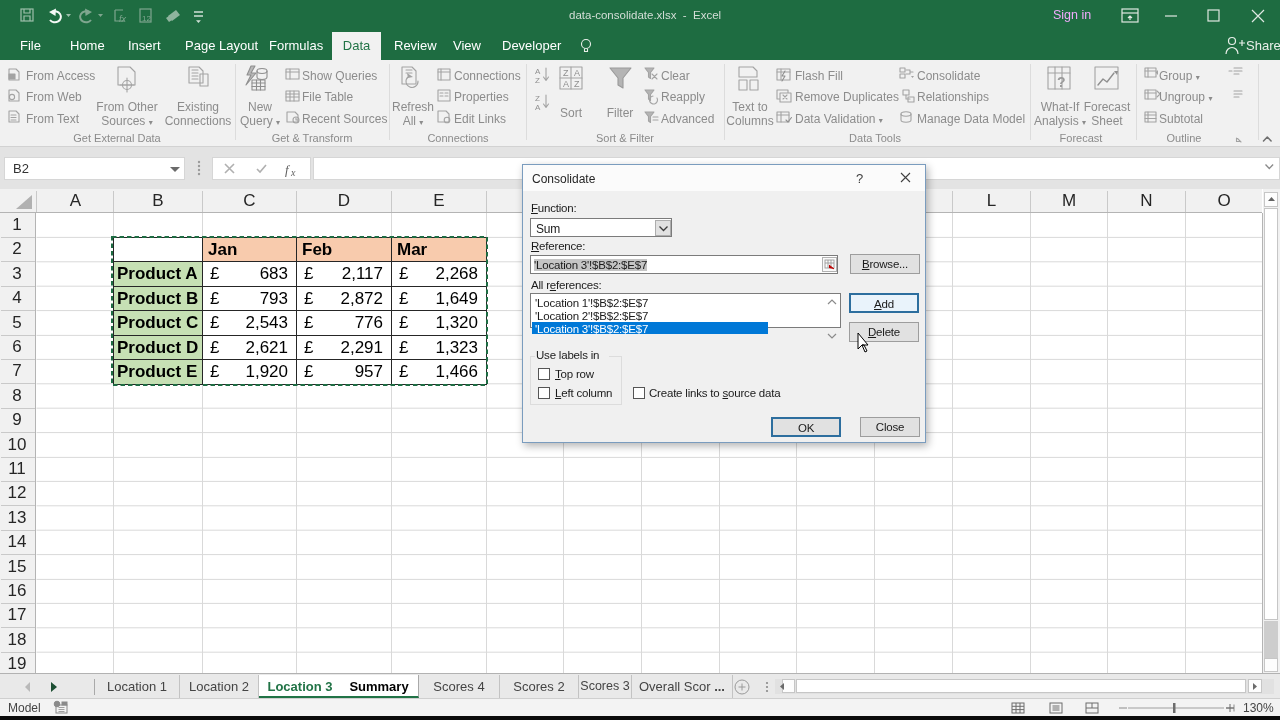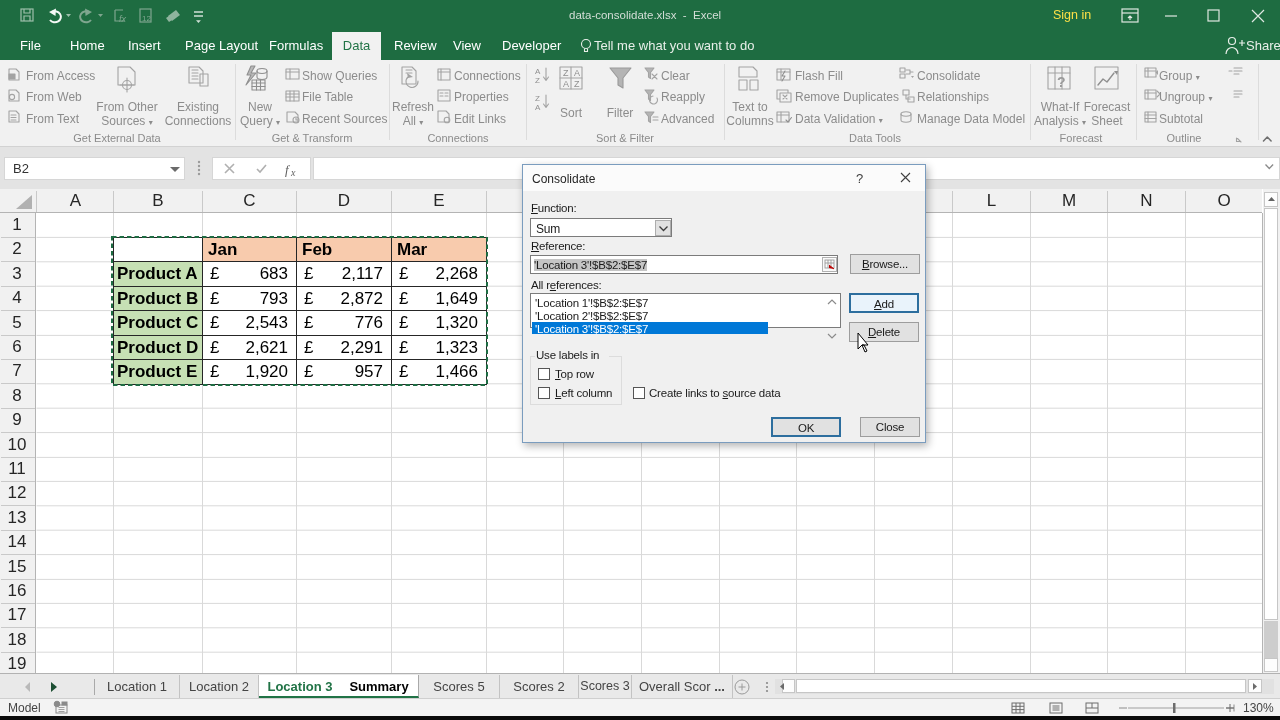--- a/index.html
+++ b/index.html
@@ -83,21 +83,21 @@
       <g fill="#8fb49e">
           <path d="M168 16l8-6 4 5-8 6z"></path>
           <path d="M166 18l3 4 3-2-3-4z"></path>
         </g>
       <g stroke="#cfe0d6" stroke-width="1.4">
           <path d="M194 12h9M194 16h9"></path>
         </g>
       <path d="M195 20l7 0-3.5 4z" fill="#cfe0d6" transform="scale(0.7) translate(85,9)"></path>
     </svg>
     <span class="abs tbtxt" style="left:569px;top:9px;font-size:11.5px">data-consolidate.xlsx &nbsp;-&nbsp; Excel</span>
-    <span class="abs tbtxt" style="left:1053px;top:8px;color:#fde047">Sign in</span>
+    <span class="abs tbtxt" style="left:1053px;top:8px;color:#f0abfc">Sign in</span>
     <svg width="180" height="32" style="position:absolute;left:1100px;top:0">
       <g stroke="#dfe8e2" fill="none" stroke-width="1.2">
         <rect x="22" y="9" width="16" height="13"></rect>
           <path d="M22 13h16"></path>
           <path d="M30 20v-4M28 18l2-2 2 2"></path>
         <path d="M65 16h12"></path>
         <rect x="108" y="10" width="11" height="11"></rect>
         <path d="M152 10l12 12M164 10l-12 12"></path>
       </g>
     </svg>
@@ -111,21 +111,20 @@
     <span class="rtab" style="left:269px">Formulas</span>
     <span class="rtab" style="left:394px">Review</span>
     <span class="rtab" style="left:453px">View</span>
     <span class="rtab" style="left:502px">Developer</span>
     <svg width="20" height="28" style="position:absolute;left:576px;top:0">
       <g stroke="#e8efe9" fill="none" stroke-width="1.1">
         <circle cx="10" cy="12" r="4.5"></circle>
           <path d="M8.5 16.5v3h3v-3"></path>
       </g>
     </svg>
-    <span class="rtab" style="left:594px;color:#e8efe9">Tell me what you want to do</span>
     <svg width="24" height="28" style="position:absolute;left:1222px;top:0">
       <g stroke="#e8efe9" fill="none" stroke-width="1.2">
         <circle cx="10" cy="9" r="3.5"></circle>
           <path d="M4 22c0-4 3-6.5 6-6.5s6 2.5 6 6.5"></path>
           <path d="M17 11h6M20 8v6"></path>
       </g>
     </svg>
     <span class="rtab" style="left:1246px;color:#e8efe9">Share</span>
   </div>
   <div class="abs" id="ribbon">
@@ -485,21 +484,21 @@
   <div class="abs" id="tabbar">
     <svg width="120" height="24" style="position:absolute;left:0;top:1px">
       <path d="M30 7l-5 5 5 5z" fill="#b9b9b9"></path>
       <path d="M51 7l6 5-6 5z" fill="#1d4f33"></path>
       <path d="M94.5 4v16" stroke="#a9a9a9"></path>
     </svg>
     <div class="stab" style="left:95px;width:85px">Location 1</div>
     <div class="stab" style="left:180px;width:79px">Location 2</div>
     <div class="stab" style="left:259px;width:83px;background:#fff;color:#217346;font-weight:bold;border-bottom:2px solid #217346;border-right:1px solid #a9a9a9;height:23px">Location 3</div>
     <div class="stab" style="left:340px;width:79px;background:#fff;color:#000;font-weight:bold;border-bottom:2px solid #217346;border-right:1px solid #a9a9a9;height:23px">Summary</div>
-    <div class="stab" style="left:419px;width:81px">Scores 5</div>
+    <div class="stab" style="left:419px;width:81px">Scores 4</div>
     <div class="stab" style="left:500px;width:79px">Scores 2</div>
     <div class="stab" style="left:579px;width:53px;font-size:12.5px">Scores 3</div>
     <div class="stab" style="left:632px;width:101px">Overall Scor <b>...</b></div>
     <svg width="560 " height="24" style="position:absolute;left:720px;top:1px">
       <circle cx="22" cy="12" r="7" stroke="#9a9a9a" fill="none"></circle>
         <path d="M22 8.5v7M18.5 12h7" stroke="#9a9a9a"></path>
       <g fill="#8a8a8a">
           <circle cx="47" cy="8" r="1.1"></circle>
           <circle cx="47" cy="12" r="1.1"></circle>
           <circle cx="47" cy="16" r="1.1"></circle>

